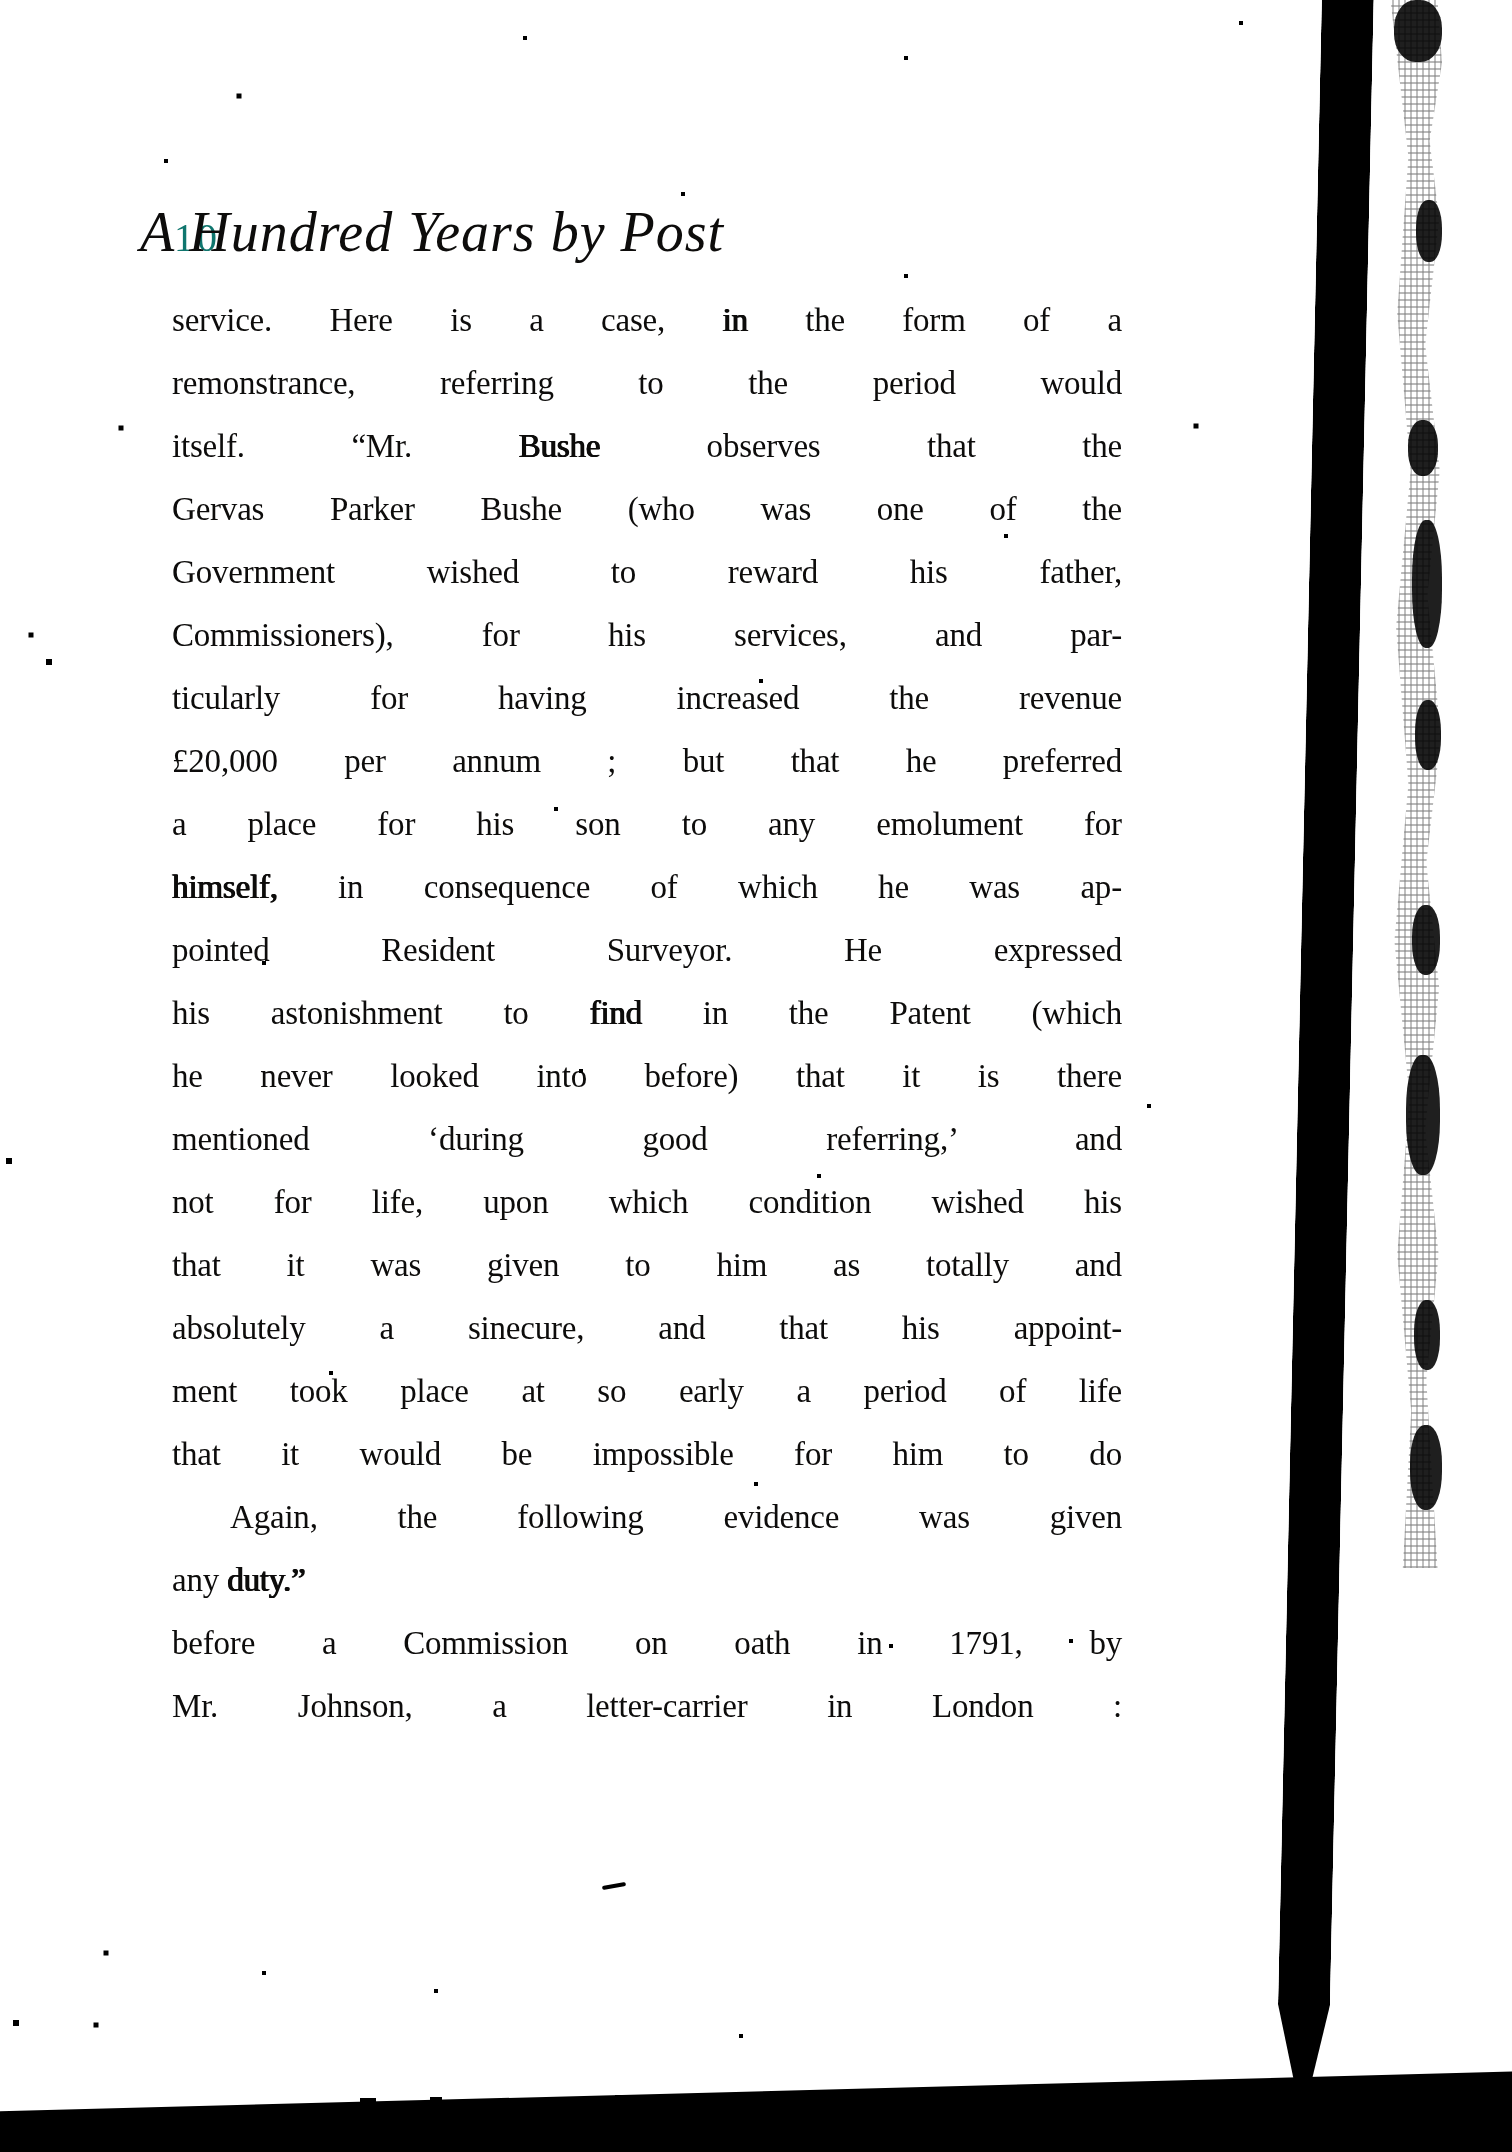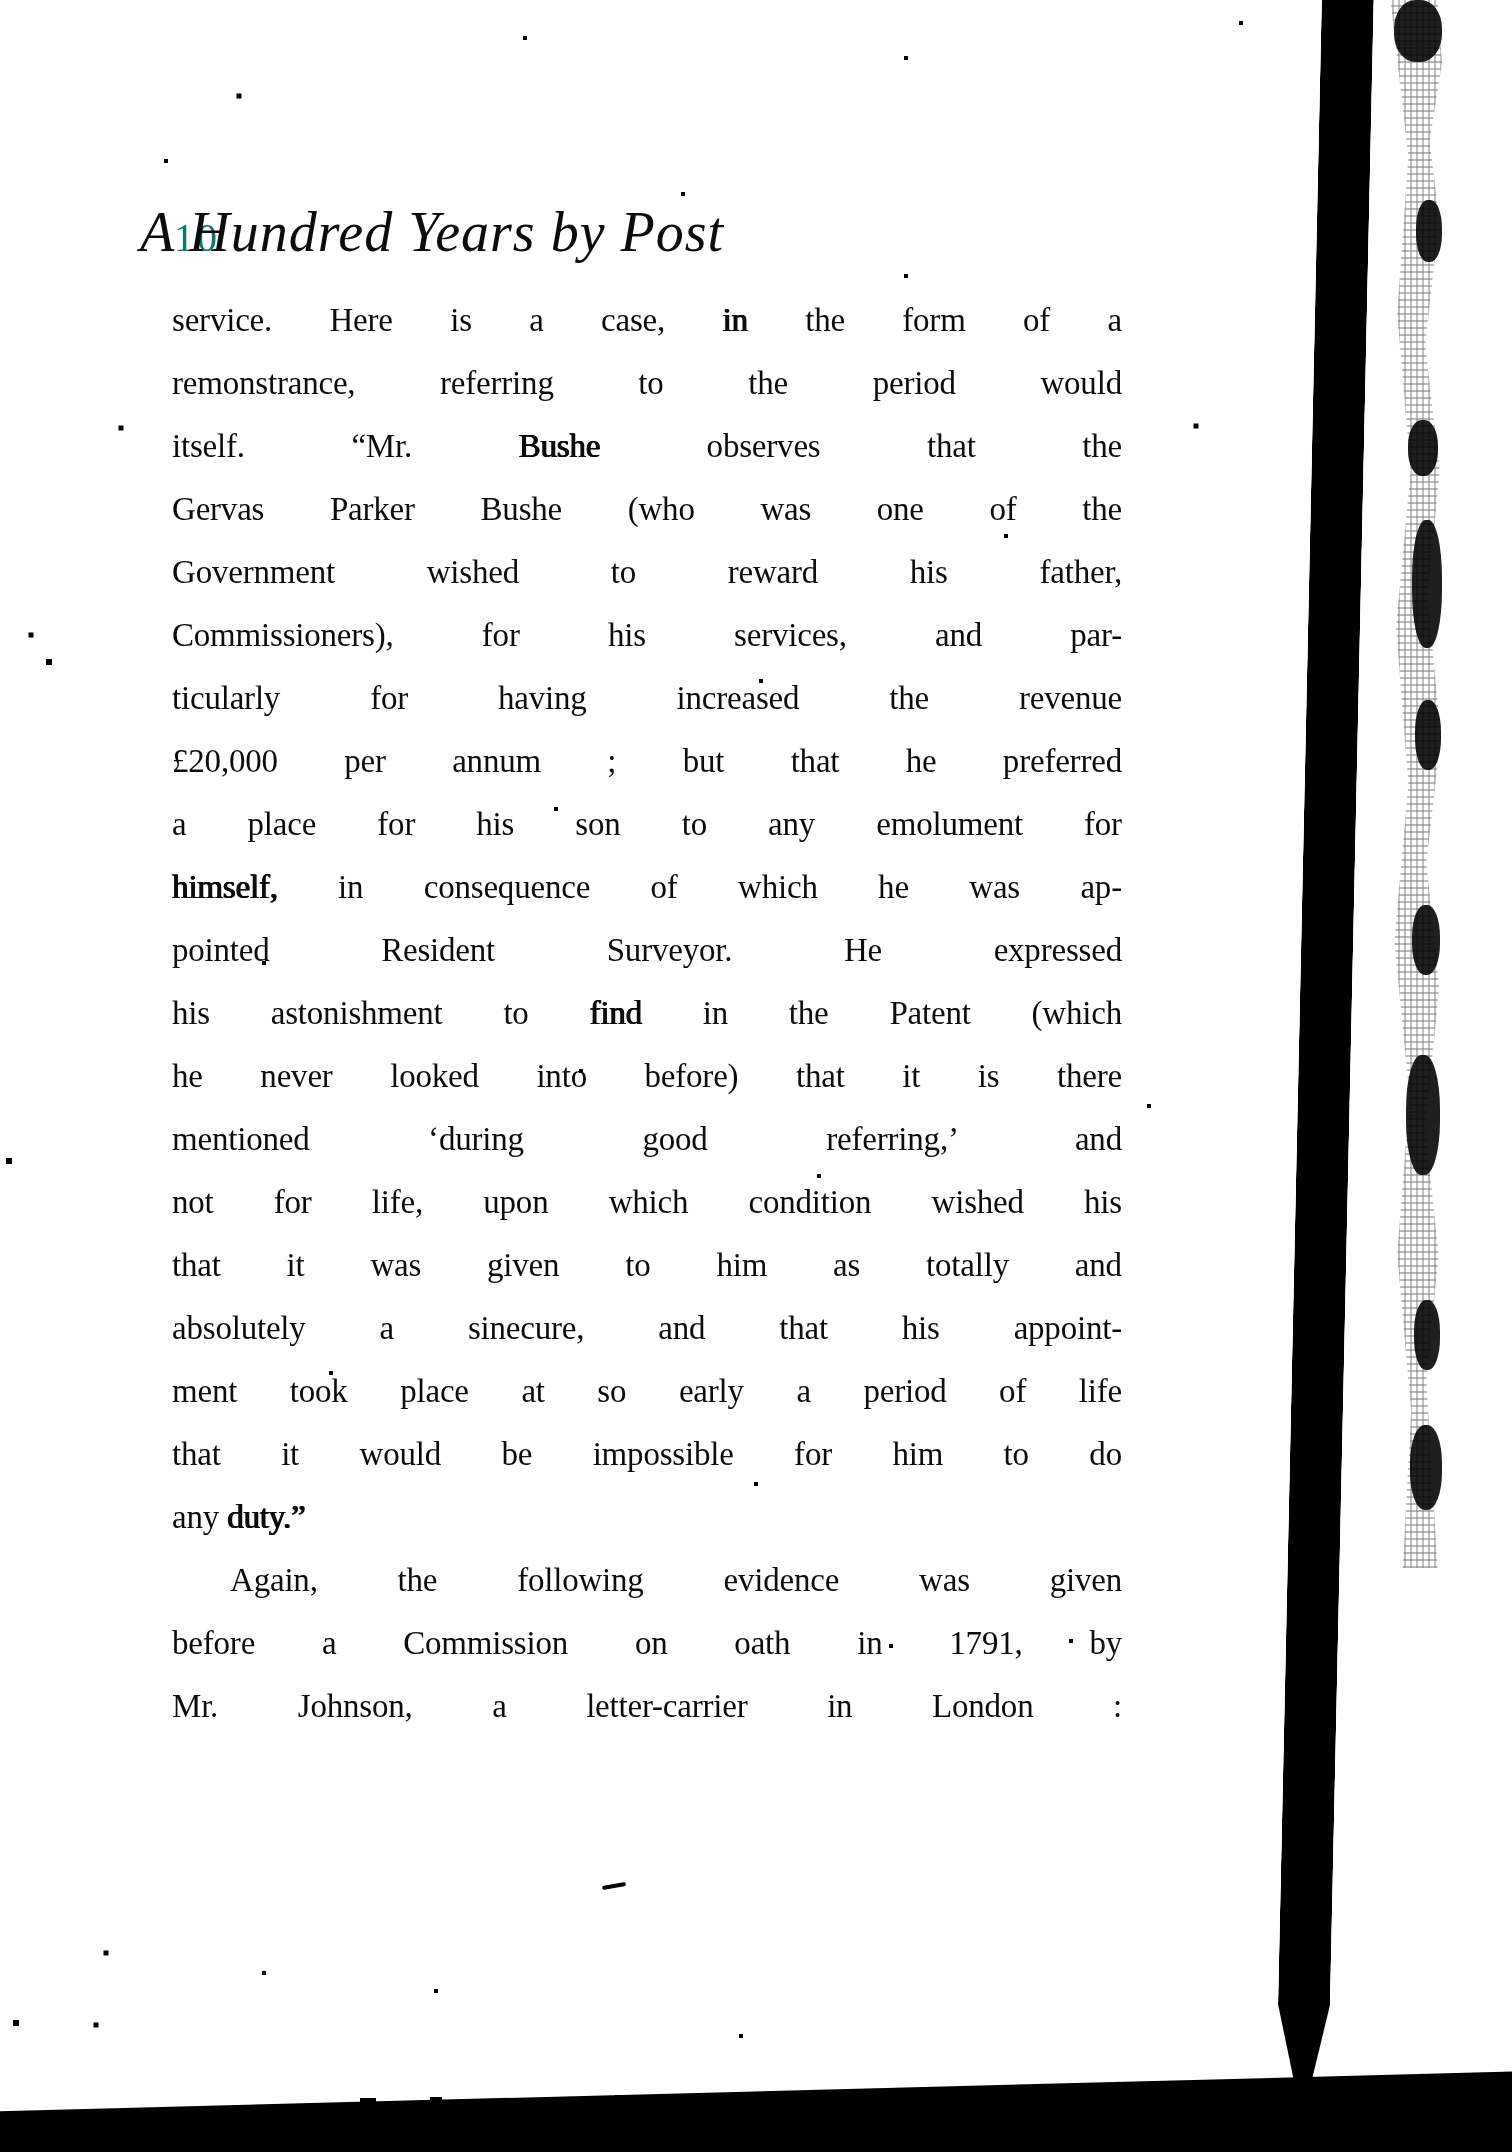--- a/index.html
+++ b/index.html
@@ -93,22 +93,22 @@
     <div class="line"><span class="hv">himself,</span> <span>in</span> <span>consequence</span> <span>of</span> <span>which</span> <span>he</span> <span>was</span> <span>ap-</span></div>
     <div class="line"><span>pointed</span> <span>Resident</span> <span>Surveyor.</span> <span>He</span> <span>expressed</span></div>
     <div class="line"><span>his</span> <span>astonishment</span> <span>to</span> <span class="hv">find</span> <span>in</span> <span>the</span> <span>Patent</span> <span>(which</span></div>
     <div class="line"><span>he</span> <span>never</span> <span>looked</span> <span>into</span> <span>before)</span> <span>that</span> <span>it</span> <span>is</span> <span>there</span></div>
     <div class="line"><span>mentioned</span> <span>‘during</span> <span>good</span> <span>referring,’</span> <span>and</span></div>
     <div class="line"><span>not</span> <span>for</span> <span>life,</span> <span>upon</span> <span>which</span> <span>condition</span> <span>wished</span> <span>his</span></div>
     <div class="line"><span>that</span> <span>it</span> <span>was</span> <span>given</span> <span>to</span> <span>him</span> <span>as</span> <span>totally</span> <span>and</span></div>
     <div class="line"><span>absolutely</span> <span>a</span> <span>sinecure,</span> <span>and</span> <span>that</span> <span>his</span> <span>appoint-</span></div>
     <div class="line"><span>ment</span> <span>took</span> <span>place</span> <span>at</span> <span>so</span> <span>early</span> <span>a</span> <span>period</span> <span>of</span> <span>life</span></div>
     <div class="line"><span>that</span> <span>it</span> <span>would</span> <span>be</span> <span>impossible</span> <span>for</span> <span>him</span> <span>to</span> <span>do</span></div>
+    <div class="line indent"><span>Again,</span> <span>the</span> <span>following</span> <span>evidence</span> <span>was</span> <span>given</span></div>
     <div class="line flush"><span>any</span> <span class="hv">duty.”</span></div>
-    <div class="line indent"><span>Again,</span> <span>the</span> <span>following</span> <span>evidence</span> <span>was</span> <span>given</span></div>
     <div class="line"><span>before</span> <span>a</span> <span>Commission</span> <span>on</span> <span>oath</span> <span>in</span> <span>1791,</span> <span>by</span></div>
     <div class="line"><span>Mr.</span> <span>Johnson,</span> <span>a</span> <span>letter-carrier</span> <span>in</span> <span>London</span> <span>:</span></div>
   </div>
 
 <div class="gutter-band"></div>
 
 <div class="noise-strip"></div>
 <div class="blob" style="left:1394px;top:0;width:48px;height:62px"></div>
 <div class="blob" style="left:1416px;top:200px;width:26px;height:62px"></div>
 <div class="blob" style="left:1408px;top:420px;width:30px;height:56px"></div>

